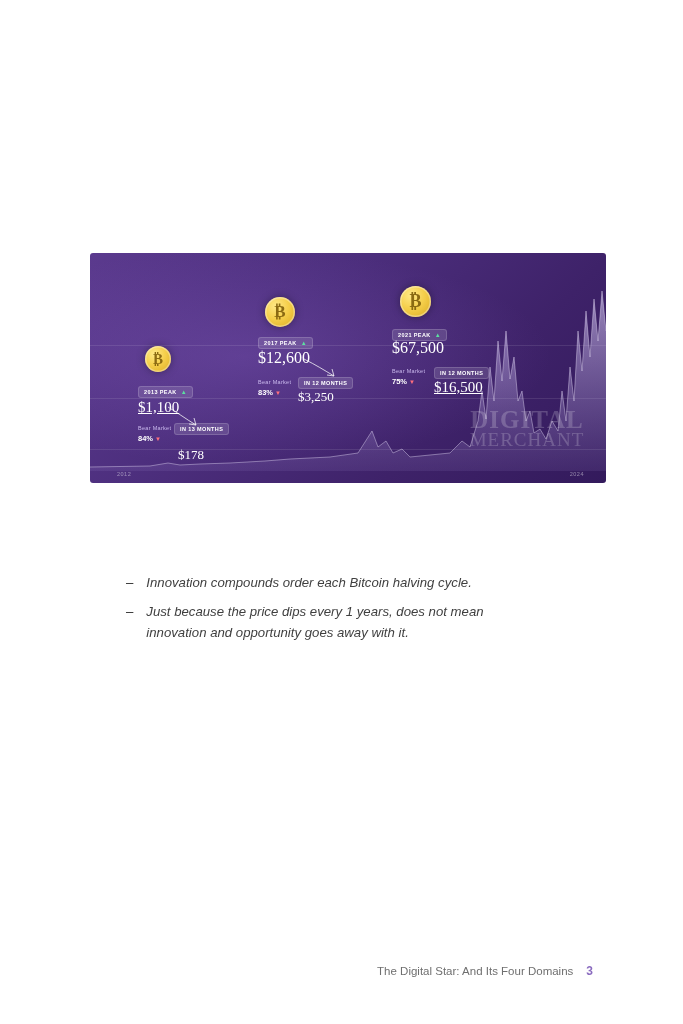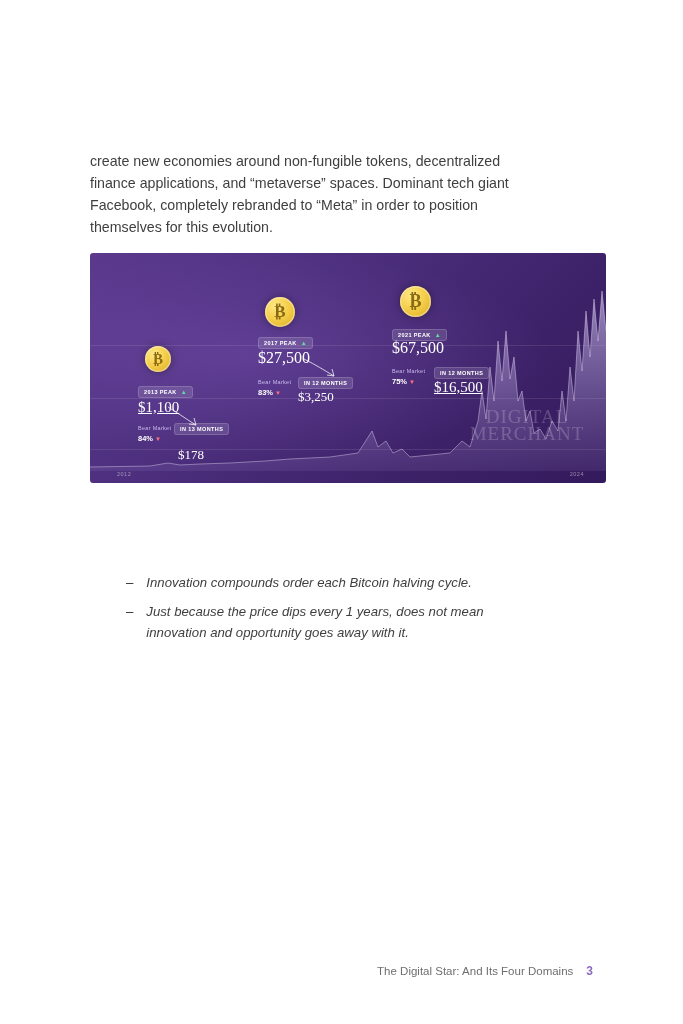--- a/index.html
+++ b/index.html
@@ -73,21 +73,21 @@
     right: 14px;
     top: 155px;
     width: 130px;
     text-align: center;
     color: rgba(255,255,255,0.20);
     font-family: "Liberation Serif", serif;
     line-height: 0.92;
     letter-spacing: 1px;
     pointer-events: none;
   }
-  .watermark .w1 { font-size: 19px; }
+  .watermark .w1 { font-size: 25px; font-weight: bold; }
   .watermark .w2 { font-size: 19px; }
 
   
   .year-label {
     position: absolute;
     bottom: 6px;
     font-size: 5.5px;
     color: rgba(255,255,255,0.45);
     letter-spacing: 0.5px;
   }
@@ -199,21 +199,20 @@
     color: #8a6bbf;
     font-weight: bold;
     font-size: 12px;
   }
 </style>
 </head>
 <body>
 
 <div class="page">
 
-  <p class="body-copy">create new economies around non-fungible tokens, decentralized finance applications, and “metaverse” spaces. Dominant tech giant Facebook, completely rebranded to “Meta” in order to position themselves for this evolution.</p>
 
   <div class="figure">
     <div class="fig-vignette"></div>
 
     <div class="fig-grid-line" style="top:92px;"></div>
     <div class="fig-grid-line" style="top:145px;"></div>
     <div class="fig-grid-line" style="top:196px;"></div>
 
     <svg class="chart-svg" viewBox="0 0 516 200" preserveAspectRatio="none">
       <defs>
@@ -265,21 +264,21 @@
     <div class="price price-sm" style="left:88px; top:194px;">$178</div>
     <svg class="arrow-svg" style="left:76px; top:152px; width:40px; height:26px;" viewBox="0 0 40 26">
       <path d="M2,2 C12,8 20,14 30,20" stroke="#ffffff" stroke-opacity="0.75" stroke-width="1" fill="none"></path>
       <path d="M30,20 L23,19 M30,20 L28,13" stroke="#ffffff" stroke-opacity="0.75" stroke-width="1" fill="none"></path>
     </svg>
 
     <div class="pill" style="left:168px; top:84px;">
       <span>2017 PEAK</span>
       <span class="tri-up">▲</span>
     </div>
-    <div class="price price-lg" style="left:168px; top:96px;">$27,500</div>
+    <div class="price price-lg" style="left:168px; top:96px;">$12,600</div>
     <div class="bear-label" style="left:168px; top:126px;">Bear Market</div>
     <div class="bear-pct" style="left:168px; top:135px;">
       <span>83%</span>
       <span class="tri-down">▼</span>
     </div>
     <div class="pill" style="left:208px; top:124px;">
       <span>IN 12 MONTHS</span>
     </div>
     <div class="price price-sm" style="left:208px; top:136px;">$3,250</div>
     <svg class="arrow-svg" style="left:212px; top:104px; width:42px; height:24px;" viewBox="0 0 42 24">

